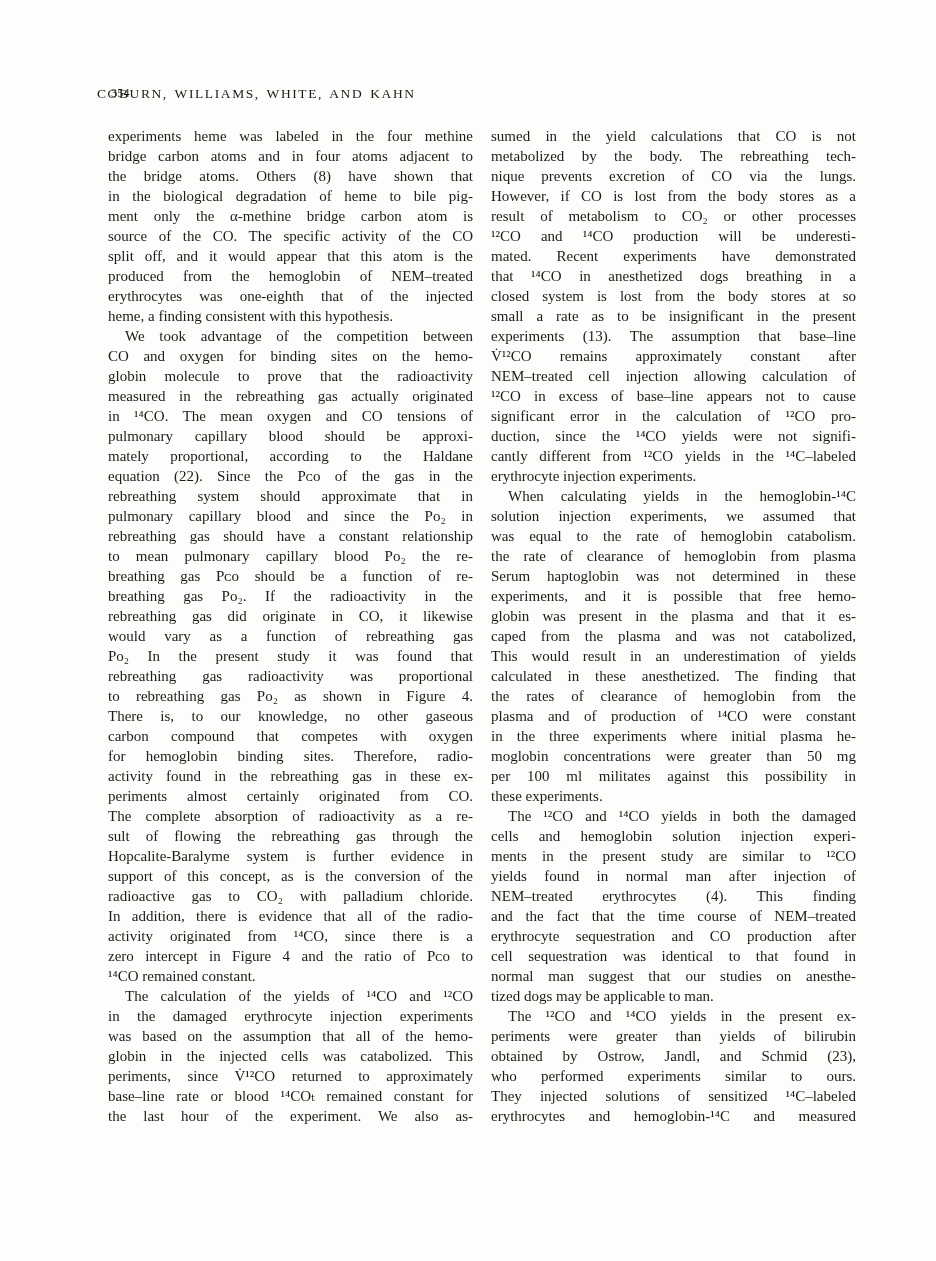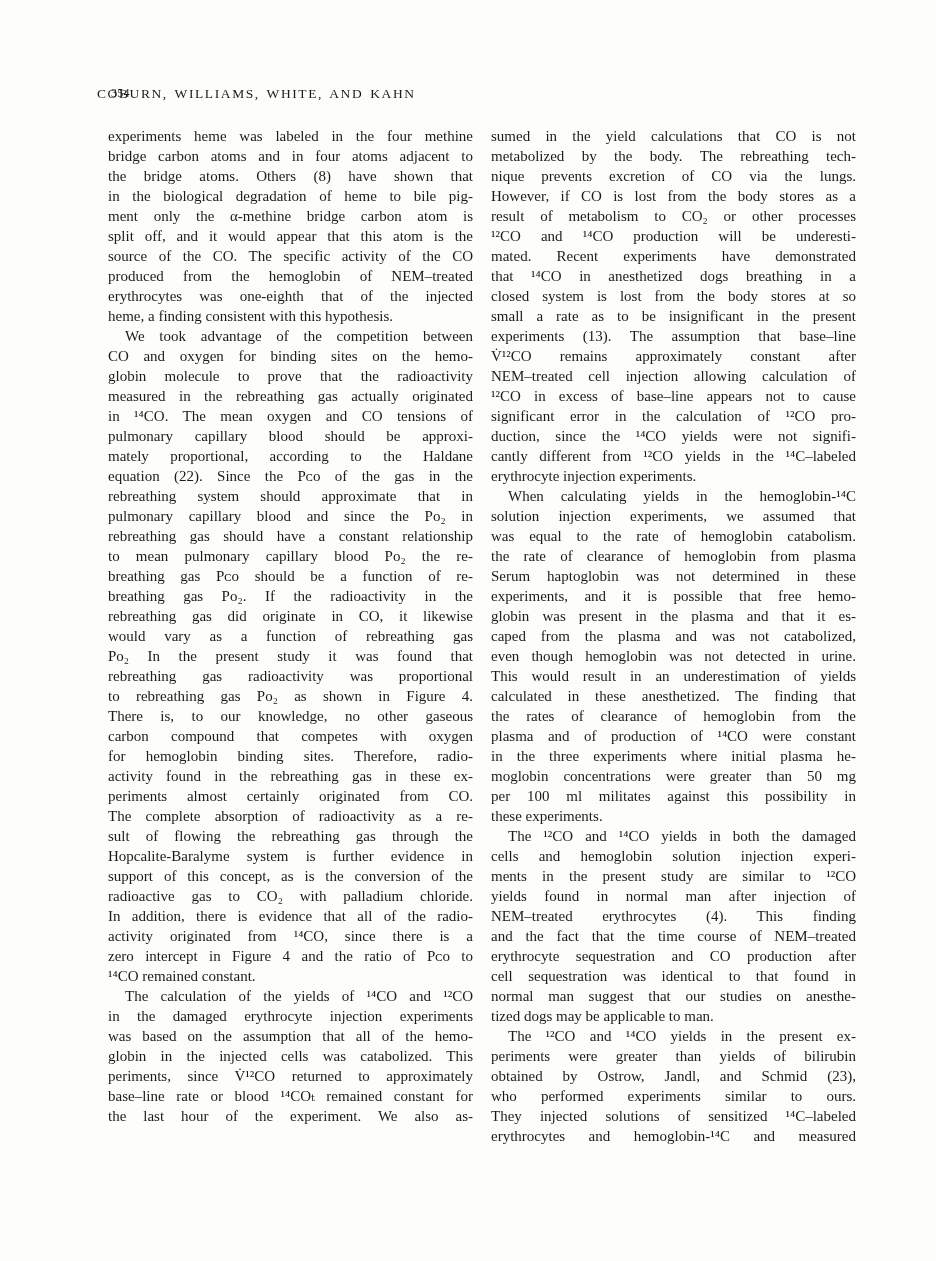--- a/index.html
+++ b/index.html
@@ -65,22 +65,22 @@
   <div class="page-number">354</div>
   <div class="running-head">COBURN, WILLIAMS, WHITE, AND KAHN</div>
   <div class="columns">
     <div class="column">
         <div class="paragraph">
           <div class="line">experiments heme was labeled in the four methine</div>
           <div class="line">bridge carbon atoms and in four atoms adjacent to</div>
           <div class="line">the bridge atoms.  Others (8) have shown that</div>
           <div class="line">in the biological degradation of heme to bile pig-</div>
           <div class="line">ment only the α-methine bridge carbon atom is</div>
+          <div class="line">source of the CO.  The specific activity of the CO</div>
           <div class="line">split off, and it would appear that this atom is the</div>
-          <div class="line">source of the CO.  The specific activity of the CO</div>
           <div class="line">produced from the hemoglobin of NEM–treated</div>
           <div class="line">erythrocytes was one-eighth that of the injected</div>
           <div class="line pend">heme, a finding consistent with this hypothesis.</div>
         </div>
         <div class="paragraph">
           <div class="line indent">We took advantage of the competition between</div>
           <div class="line">CO and oxygen for binding sites on the hemo-</div>
           <div class="line">globin molecule to prove that the radioactivity</div>
           <div class="line">measured in the rebreathing gas actually originated</div>
           <div class="line">in ¹⁴CO.  The mean oxygen and CO tensions of</div>
@@ -146,21 +146,20 @@
         </div>
         <div class="paragraph">
           <div class="line indent">When calculating yields in the hemoglobin-¹⁴C</div>
           <div class="line">solution injection experiments, we assumed that</div>
           <div class="line">was equal to the rate of hemoglobin catabolism.</div>
           <div class="line">the rate of clearance of hemoglobin from plasma</div>
           <div class="line">Serum haptoglobin was not determined in these</div>
           <div class="line">experiments, and it is possible that free hemo-</div>
           <div class="line">globin was present in the plasma and that it es-</div>
           <div class="line">caped from the plasma and was not catabolized,</div>
-          <div class="line">even though hemoglobin was not detected in urine.</div>
           <div class="line">This would result in an underestimation of yields</div>
           <div class="line">calculated in these anesthetized.  The finding that</div>
           <div class="line">the rates of clearance of hemoglobin from the</div>
           <div class="line">plasma and of production of ¹⁴CO were constant</div>
           <div class="line">in the three experiments where initial plasma he-</div>
           <div class="line">moglobin concentrations were greater than 50 mg</div>
           <div class="line">per 100 ml militates against this possibility in</div>
           <div class="line pend">these experiments.</div>
         </div>
         <div class="paragraph">

